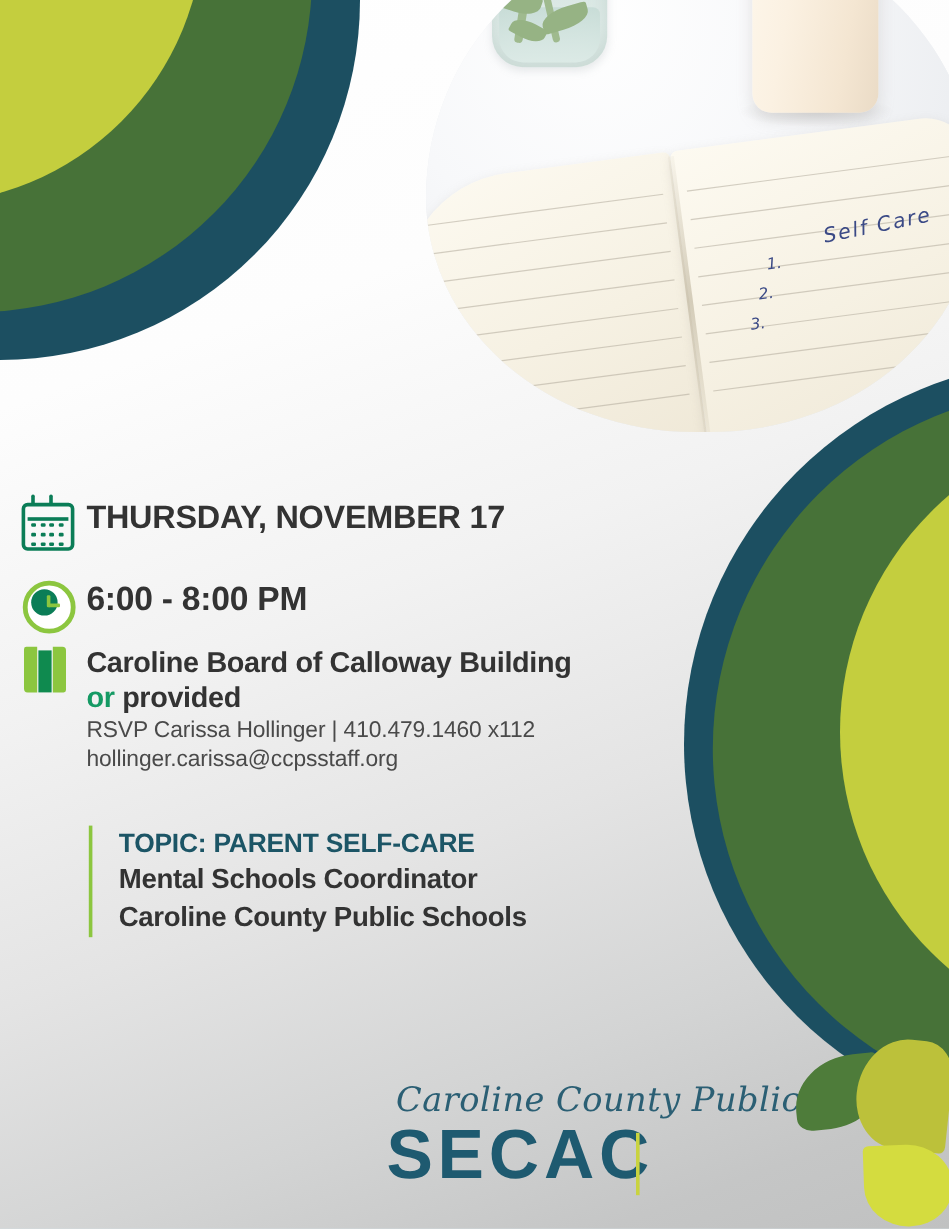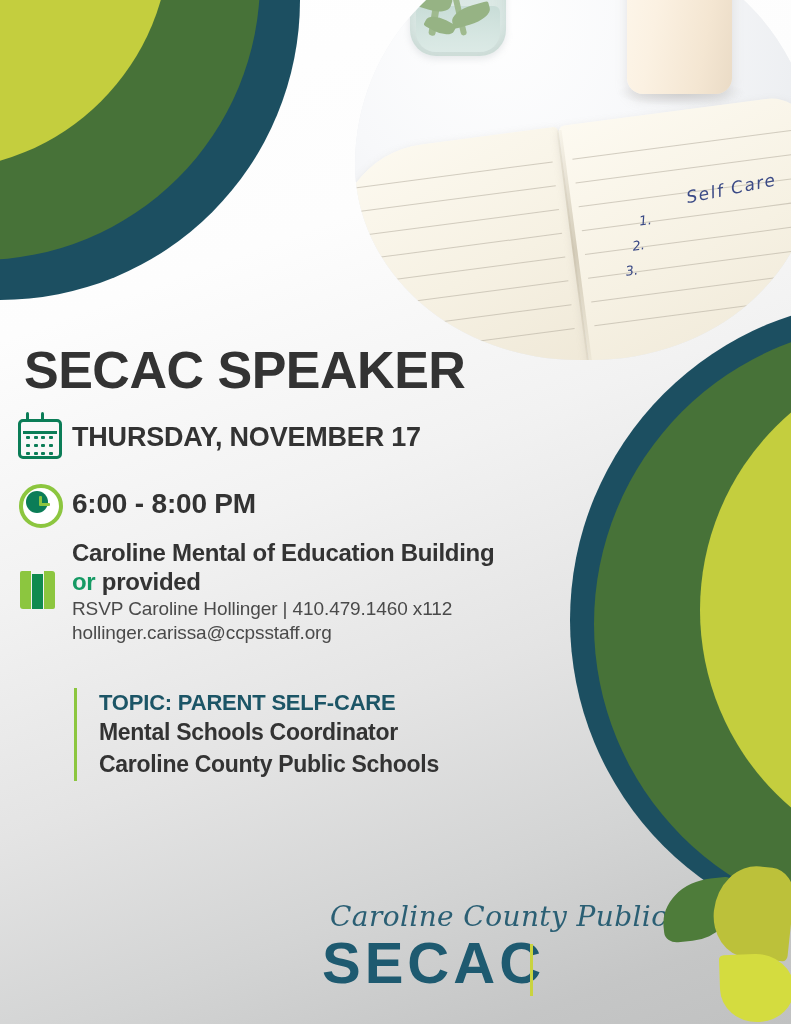--- a/index.html
+++ b/index.html
@@ -81,21 +81,21 @@
   
   .headline{
     position:absolute;left:24px;top:344px;
     font-size:52px;font-weight:bold;letter-spacing:-0.5px;
     color:#333333;line-height:1;
     font-family:"Liberation Sans", sans-serif;
   }
 
   
   .info{position:absolute;left:16px;top:414px;width:620px;}
-  .row{display:flex;align-items:center;margin-bottom:4px;}
+  .row{display:flex;align-items:flex-start;margin-bottom:4px;}
   .ico{width:44px;min-width:44px;height:46px;position:relative;margin-right:12px;}
   .rtxt{padding-top:2px;}
 
   .l1{font-size:27px;font-weight:bold;color:#333333;letter-spacing:-0.2px;line-height:1.18;}
   .l2{font-size:28px;font-weight:bold;color:#333333;letter-spacing:-0.2px;line-height:1.18;}
   .venue{font-size:24px;font-weight:bold;color:#333333;letter-spacing:-0.3px;line-height:1.22;}
   .orv{font-size:24px;font-weight:bold;color:#333333;letter-spacing:-0.3px;line-height:1.22;}
   .orv .or{color:#159a64;}
   .rsvp{font-size:19px;color:#4a4a4a;line-height:1.28;font-weight:normal;letter-spacing:-0.1px;}
 
@@ -203,21 +203,20 @@
           <div class="hw hw-title">Self Care</div>
           <div class="hw hw-num n1">1.</div>
           <div class="hw hw-num n2">2.</div>
           <div class="hw hw-num n3">3.</div>
         </div>
         <div class="spine"></div>
       </div>
     </div>
   </div>
 
-  <div class="headline">SECAC SPEAKER</div>
 
   <div class="info">
 
     <div class="row">
       <div class="ico">
         <div class="cal">
           <div class="cal-bar"></div>
           <div class="cal-dots">
             <i></i>
               <i></i>
@@ -257,23 +256,23 @@
 
     <div class="row" style="margin-top:10px;">
       <div class="ico">
         <div class="map">
           <div class="fold f1"></div>
           <div class="f2b"></div>
           <div class="fold f3"></div>
         </div>
       </div>
       <div class="rtxt">
-        <div class="venue">Caroline Mental of Education Building</div>
+        <div class="venue">Caroline Board of Calloway Building</div>
         <div class="orv"><span class="or">or</span><span> provided</span></div>
-        <div class="rsvp">RSVP Caroline Hollinger |  410.479.1460 x112</div>
+        <div class="rsvp">RSVP Carissa Hollinger |  410.479.1460 x112</div>
         <div class="rsvp">hollinger.carissa@ccpsstaff.org</div>
       </div>
     </div>
   </div>
 
   <div class="topic">
     <div class="t-head">TOPIC: PARENT SELF-CARE</div>
     <div class="t-line">Mental Schools Coordinator</div>
     <div class="t-line">Caroline County Public Schools</div>
   </div>

